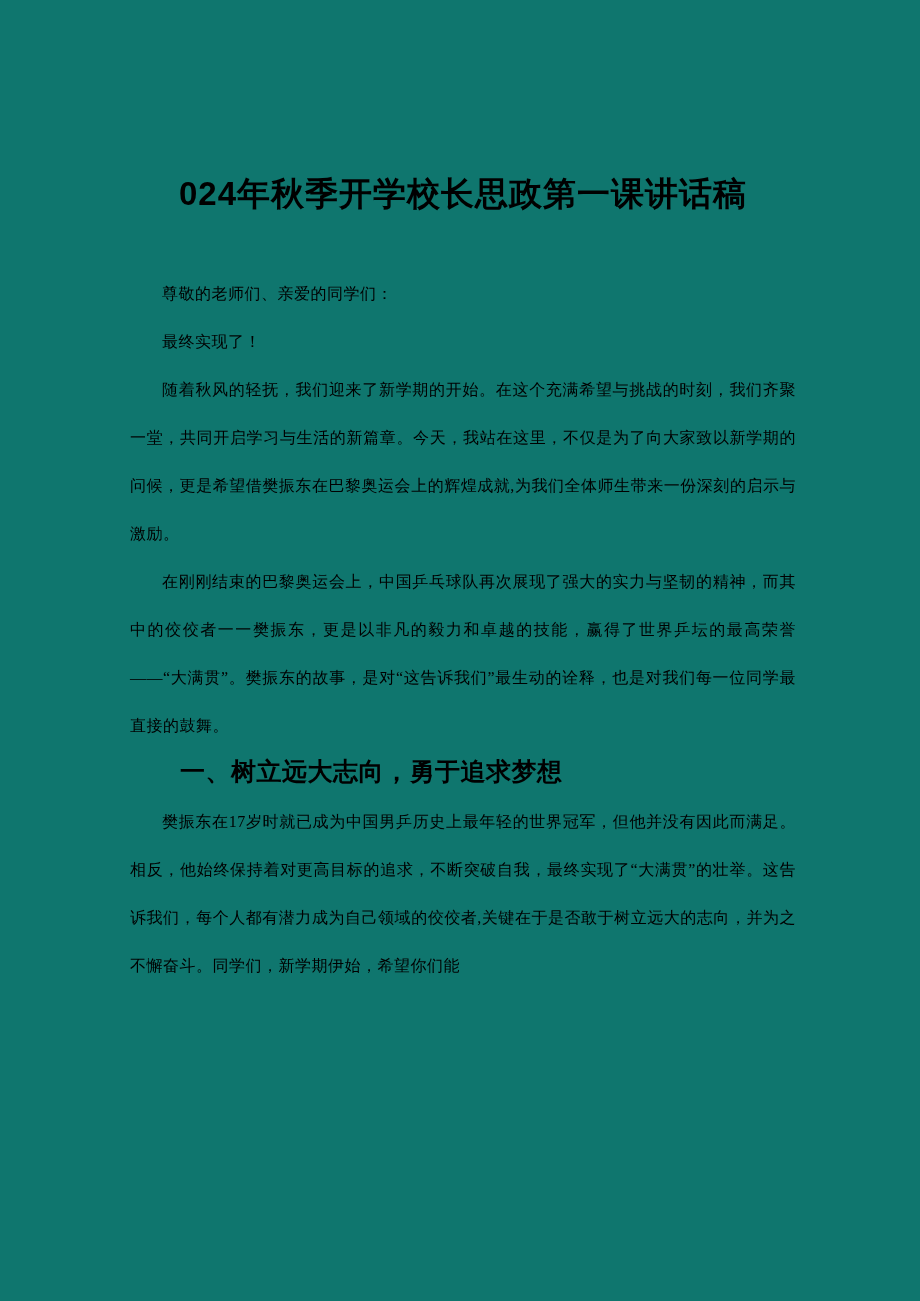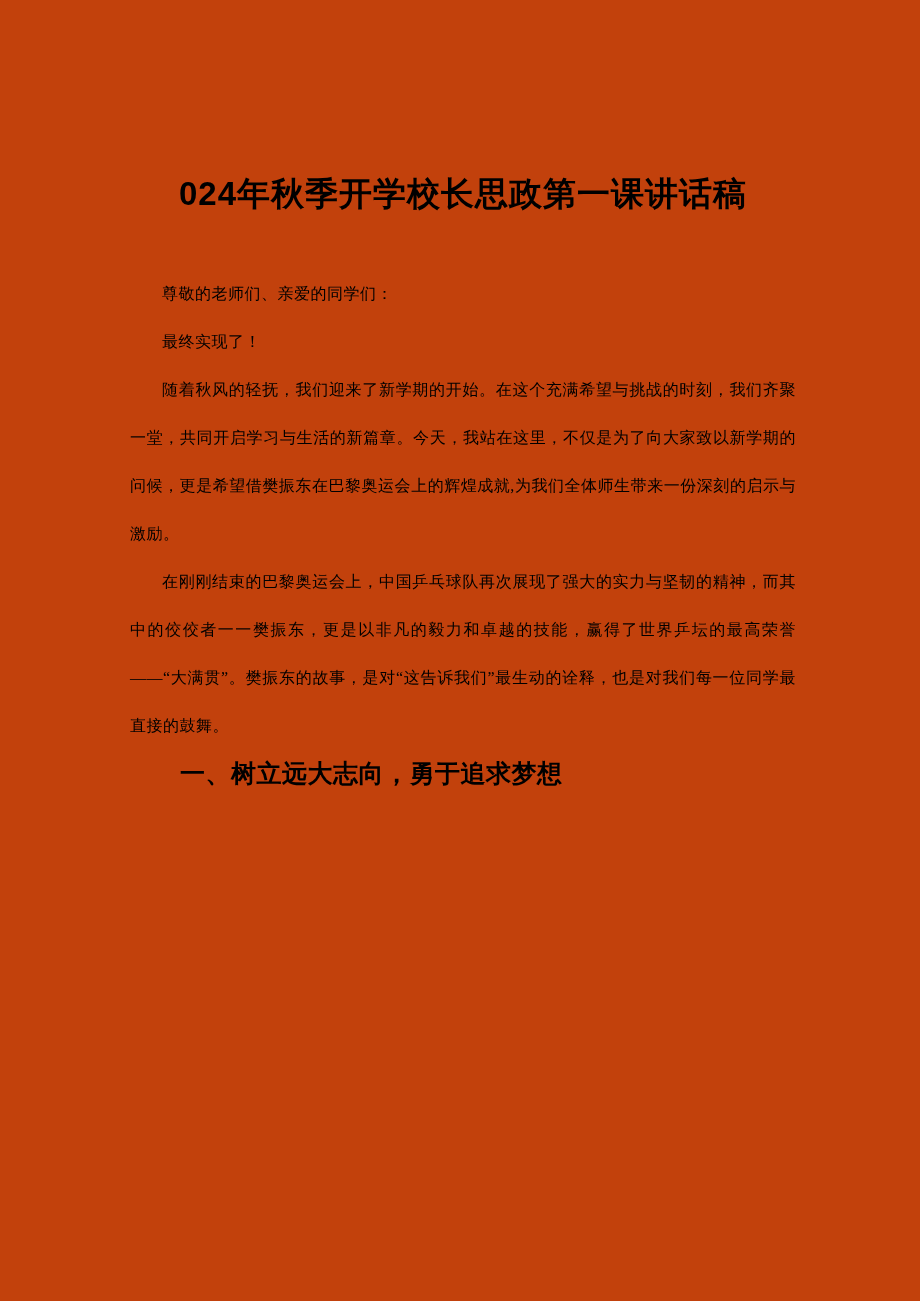--- a/index.html
+++ b/index.html
@@ -5,21 +5,21 @@
   html, body {
     margin: 0;
     padding: 0;
     background: #ffffff;
   }
   .page {
     position: relative;
     width: 920px;
     height: 1301px;
     margin: 0;
-    background: #c2410c;
+    background: #0f766e;
     color: #000000;
     box-sizing: border-box;
     padding: 168px 124px 0 130px;
     overflow: hidden;
   }
   .doc-title {
     font-family: "Liberation Sans", "DejaVu Sans", sans-serif;
     font-weight: 700;
     font-size: 33px;
     line-height: 52px;
@@ -30,21 +30,21 @@
   .doc-body p {
     font-family: "Liberation Serif", "DejaVu Serif", serif;
     font-size: 16px;
     line-height: 48px;
     margin: 0;
     text-indent: 2em;
     text-align: justify;
     letter-spacing: 0.5px;
   }
   .doc-body h2.section-heading {
-    font-family: Liberation Serif, serif;
+    font-family: Liberation Mono, monospace;
     font-weight: 700;
     font-size: 25px;
     line-height: 48px;
     margin: 0;
     text-indent: 2em;
     letter-spacing: 0.5px;
   }
 </style>
 </head>
 <body>
@@ -56,14 +56,15 @@
     <p>尊敬的老师们、亲爱的同学们：</p>
 
     <p>最终实现了！</p>
 
     <p>随着秋风的轻抚，我们迎来了新学期的开始。在这个充满希望与挑战的时刻，我们齐聚一堂，共同开启学习与生活的新篇章。今天，我站在这里，不仅是为了向大家致以新学期的问候，更是希望借樊振东在巴黎奥运会上的辉煌成就,为我们全体师生带来一份深刻的启示与激励。</p>
 
     <p>在刚刚结束的巴黎奥运会上，中国乒乓球队再次展现了强大的实力与坚韧的精神，而其中的佼佼者一一樊振东，更是以非凡的毅力和卓越的技能，赢得了世界乒坛的最高荣誉——“大满贯”。樊振东的故事，是对“这告诉我们”最生动的诠释，也是对我们每一位同学最直接的鼓舞。</p>
 
     <h2 class="section-heading">一、树立远大志向，勇于追求梦想</h2>
 
+    <p>樊振东在17岁时就已成为中国男乒历史上最年轻的世界冠军，但他并没有因此而满足。相反，他始终保持着对更高目标的追求，不断突破自我，最终实现了“大满贯”的壮举。这告诉我们，每个人都有潜力成为自己领域的佼佼者,关键在于是否敢于树立远大的志向，并为之不懈奋斗。同学们，新学期伊始，希望你们能</p>
   </div>
 </div>
 
 </body></html>

